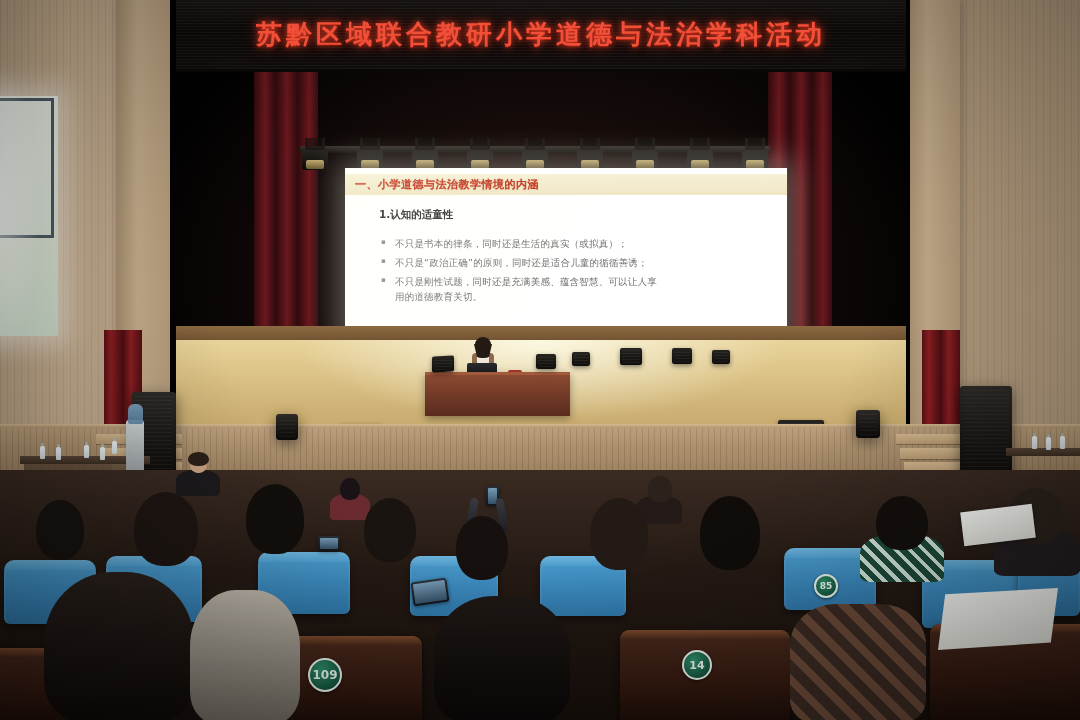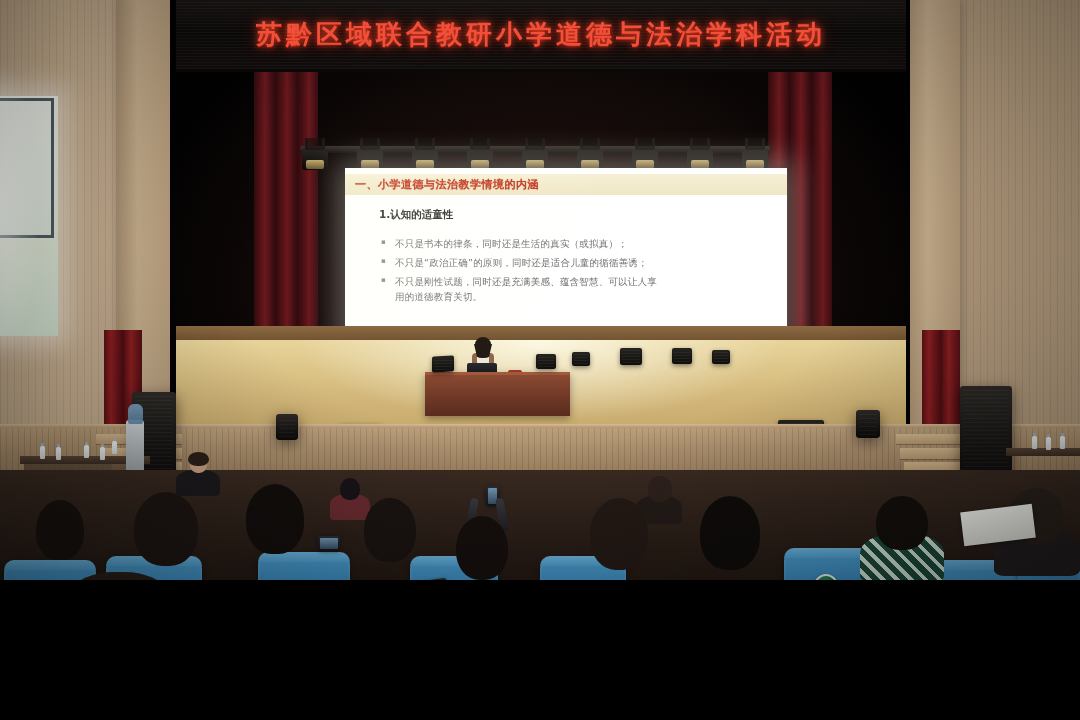--- a/index.html
+++ b/index.html
@@ -1,20 +1,20 @@
 <!DOCTYPE html>
 <html lang="zh"><head>
 <meta charset="utf-8">
 <title>Auditorium Scene</title>
 <style>
   * { margin:0; padding:0; box-sizing:border-box; }
   html,body { width:1080px; height:720px; overflow:hidden; background:#000;
               font-family:"Liberation Sans", sans-serif; }
 
-  #scene { position:relative; width:1080px; height:580px; overflow:hidden; }
+  #scene { position:relative; width:1080px; height:720px; overflow:hidden; }
 
   
   .room-wall{
     position:absolute; left:0; top:0; width:1080px; height:470px;
     background:
       linear-gradient(90deg,#b9a183 0%, #c7ae8d 6%, #bda58a 14%, #c3ab8c 22%, #b49b7c 30%);
   }
   .wall-panel-lines{
     position:absolute; inset:0;
     background:repeating-linear-gradient(90deg,

